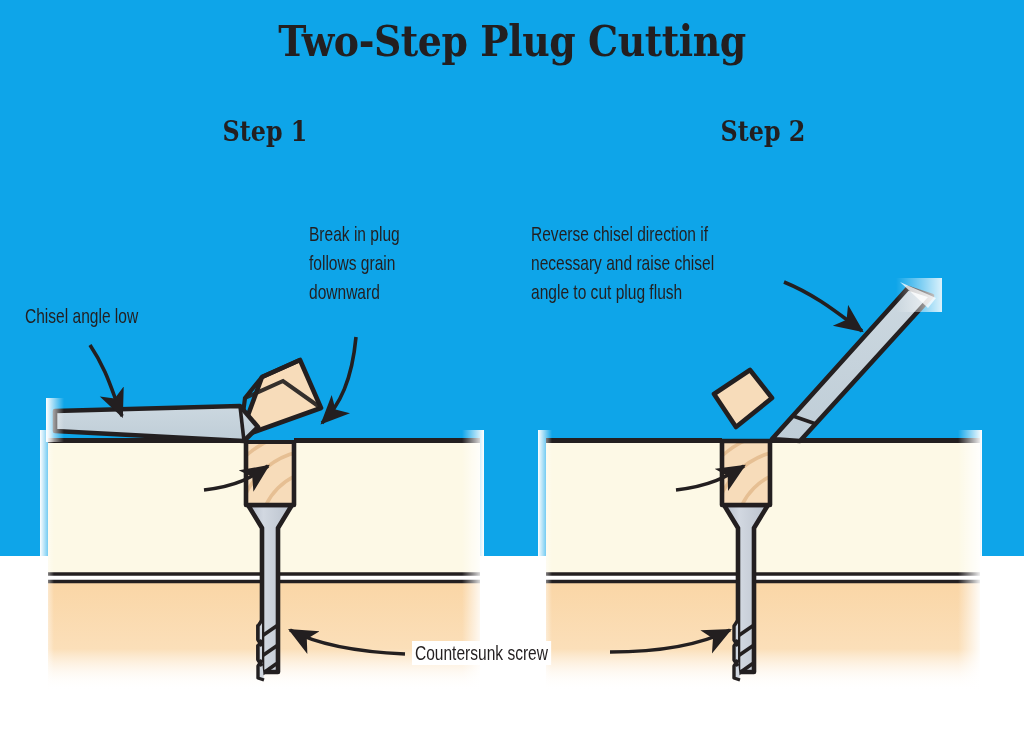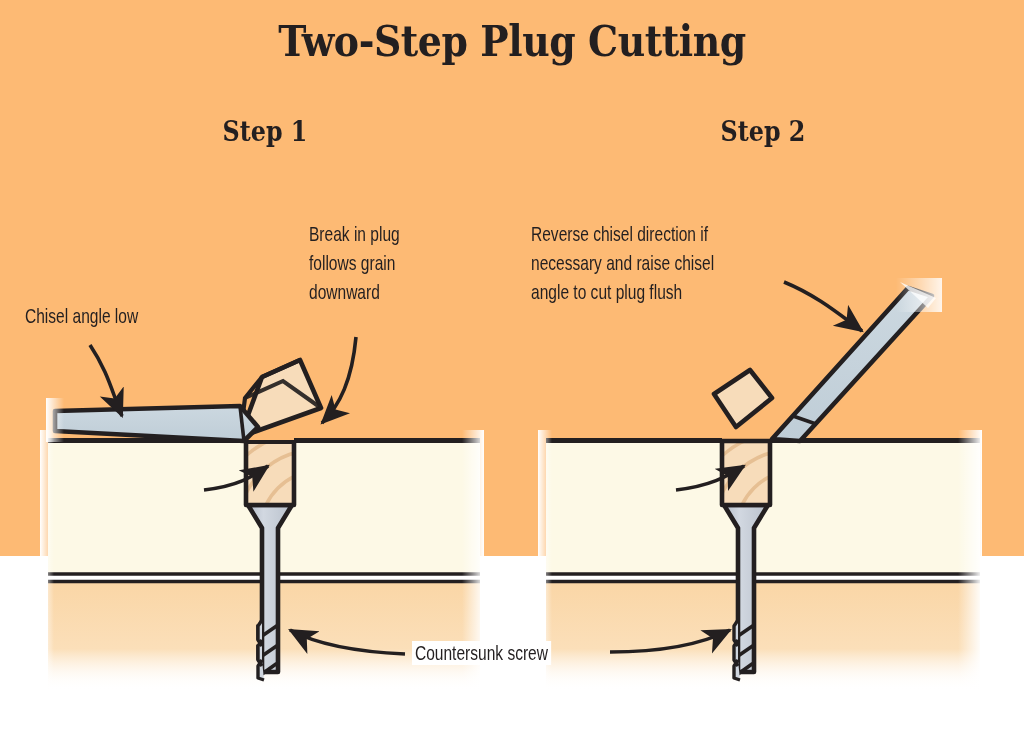--- a/index.html
+++ b/index.html
@@ -1,18 +1,18 @@
 <!DOCTYPE html>
 <html><head>
 <meta charset="utf-8">
 <style>
   html,body{margin:0;padding:0;background:#ffffff;}
   body{width:1024px;height:736px;overflow:hidden;
        font-family:"Liberation Sans","DejaVu Sans",sans-serif;}
-  #root{position:relative;width:1024px;height:556px;background:#fdba74;}
+  #root{position:relative;width:1024px;height:556px;background:#0ea5e9;}
 
   .title{
     position:absolute;left:0;top:16px;width:1024px;text-align:center;
     font-family:"DejaVu Serif","Liberation Serif",serif;
     font-weight:700;font-size:43px;letter-spacing:-0.5px;
     color:#231f20;transform:scaleX(0.88);transform-origin:center top;
   }
   .step-head{
     position:absolute;top:115px;
     font-family:"DejaVu Serif","Liberation Serif",serif;

